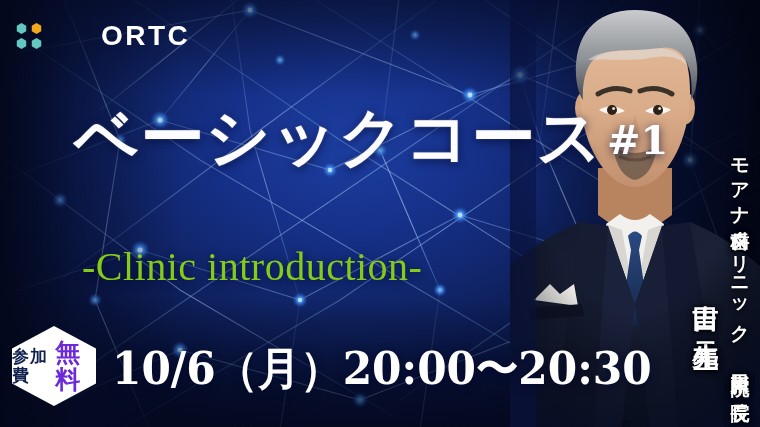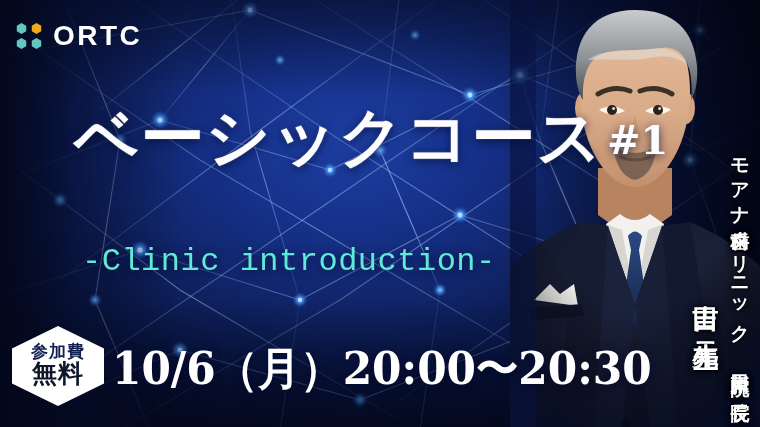--- a/index.html
+++ b/index.html
@@ -40,20 +40,21 @@
   .hexdot{
     width:11px;height:11px;
     background:#63c6bf;
     clip-path:polygon(50% 0%,93% 25%,93% 75%,50% 100%,7% 75%,7% 25%);
   }
   .hexdot.accent{background:#f2a81d;}
   .logo-word{
     color:#ffffff;font-size:28px;font-weight:700;
     letter-spacing:2.5px;line-height:1;
     font-family:"Liberation Sans",sans-serif;
+    margin-left:48px;
   }
 
   
   .headline{
     position:absolute;left:26px;top:62px;z-index:7;
     color:#fff;
   }
   .h-line{
     font-family:"DejaVu Serif","Liberation Serif",serif;
     font-weight:700;
@@ -68,46 +69,46 @@
   .h-num{
     font-family:"DejaVu Serif","Liberation Serif",serif;
     font-weight:700;font-size:40px;line-height:1;
     margin-left:4px;margin-bottom:8px;
     letter-spacing:0px;
   }
 
   
   .subtitle{
     position:absolute;left:82px;top:243px;z-index:7;
-    font-family:Liberation Mono, monospace;
-    font-size:32px;font-weight:400;
-    color:#5eead4;
+    font-family:Liberation Serif, serif;
+    font-size:40px;font-weight:400;
+    color:#84cc16;
     letter-spacing:0.5px;
     text-shadow:0 2px 9px rgba(0,8,44,.8);
     white-space:nowrap;
   }
 
   
   .badge{
     position:absolute;left:12px;top:326px;z-index:7;
-    width:92px;height:80px;
+    width:84px;height:80px;
     background:#ffffff;
     clip-path:polygon(50% 0%,100% 28%,100% 72%,50% 100%,0% 72%,0% 28%);
-    display:flex;flex-direction:column;
+    display:flex;flex-direction:row;
     align-items:center;justify-content:center;
     gap:1px;
     filter:drop-shadow(0 0 14px rgba(150,190,255,.35));
   }
   .badge-top{
     font-family:"DejaVu Sans","Liberation Sans",sans-serif;
     font-weight:700;font-size:17px;color:#11204f;letter-spacing:1px;line-height:1.1;
   }
   .badge-bot{
-    font-family:Liberation Mono, monospace;
-    font-weight:700;font-size:25px;color:#0f172a;letter-spacing:1px;line-height:1.1;
+    font-family:Liberation Sans, sans-serif;
+    font-weight:700;font-size:25px;color:#6d28d9;letter-spacing:1px;line-height:1.1;
   }
 
   
   .dateline{
     position:absolute;left:112px;top:339px;z-index:7;
     font-family:"DejaVu Serif","Liberation Serif",serif;
     font-weight:700;
     font-size:45px;
     color:#ffffff;
     letter-spacing:0px;

